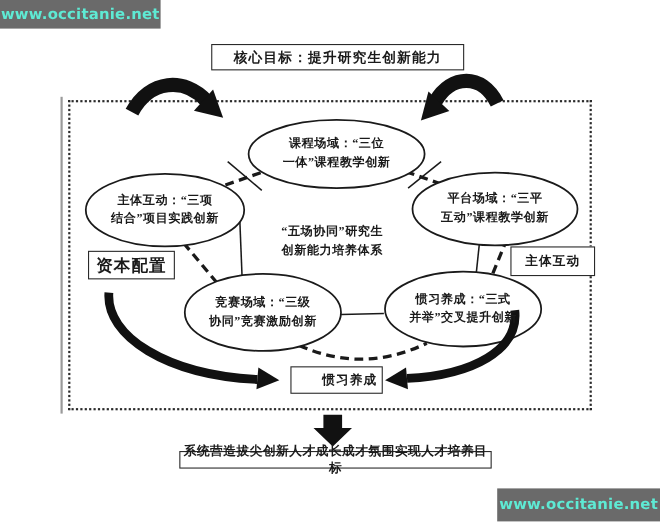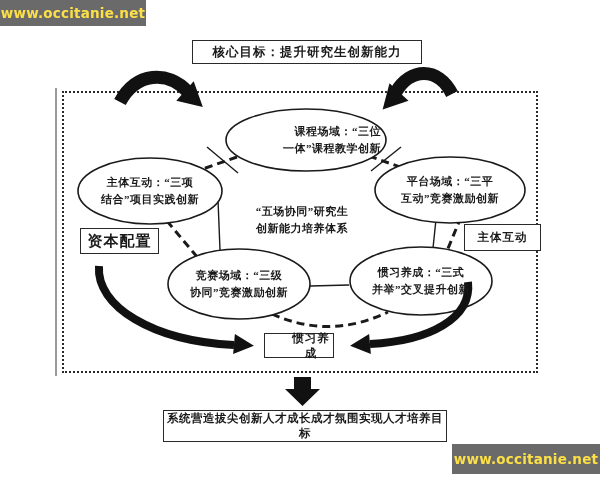--- a/index.html
+++ b/index.html
@@ -2,21 +2,21 @@
 <html><head>
 <meta charset="utf-8">
 <style>
   * { margin:0; padding:0; box-sizing:border-box; }
   body { background:#fff; }
   .canvas {
     position:relative; width:600px; height:480px; background:#ffffff;
     font-family:"Liberation Serif","DejaVu Serif",serif; color:#1a1a1a; overflow:hidden;
   }
   .watermark {
-    position:absolute; background:#6a6a6a; color:#fde047;
+    position:absolute; background:#6a6a6a; color:#5eead4;
     font-family:"DejaVu Sans","Liberation Sans",sans-serif; font-weight:bold;
     font-size:13.5px; display:flex; align-items:center; justify-content:center;
     letter-spacing:.2px;
   }
   .wm-tl { left:0; top:8; width:146px; height:26px; }
   .wm-br { left:452px; top:444px; width:148px; height:30px; }
   .dashed-rect {
     position:absolute; left:62px; top:91px; width:476px; height:282px;
     border:2px dotted #2a2a2a; z-index:1;
   }
@@ -25,27 +25,27 @@
   }
   svg.layer { position:absolute; left:0; top:0; z-index:2; }
   .box {
     position:absolute; background:#fff; border:1.5px solid #2a2a2a; z-index:3;
     display:flex; align-items:center; justify-content:center; text-align:center;
     font-weight:600; letter-spacing:1px;
   }
   .title-box { left:192px; top:40px; width:230px; height:24px; font-size:12.5px; }
   .left-box  { left:80px;  top:228px; width:79px;  height:26px; font-size:15px; }
   .right-box { left:464px; top:224px; width:77px;  height:27px; font-size:11.5px; }
-  .habit-box { left:264px; top:333px; width:70px;  height:25px; font-size:11.5px;padding-left:24px; }
-  .goal-box  { left:163px; top:410px; width:284px; height:32px; font-size:11.5px; letter-spacing:.5px; border-width:1.5px; }
+  .habit-box { left:264px; top:333px; width:84px;  height:25px; font-size:11.5px;padding-left:24px; }
+  .goal-box  { left:163px; top:410px; width:284px; height:16px; font-size:11.5px; letter-spacing:.5px; border-width:1.5px; }
   .etext {
     position:absolute; width:150px; z-index:3; text-align:center;
     font-size:11px; line-height:1.55; font-weight:600; letter-spacing:.5px;
   }
-  .etext-top    { left:231px; top:123px;text-align:right; }
+  .etext-top    { left:231px; top:123px; }
   .etext-left   { left:75px;  top:174px; }
   .etext-right  { left:375px; top:173px; }
   .etext-bl     { left:164px; top:267px; }
   .etext-br     { left:346px; top:264px; }
   .center-text  { left:222px; top:203px; width:160px; }
 </style>
 </head>
 <body>
 
 <div class="canvas">
@@ -107,21 +107,21 @@
   <div class="etext etext-top">
     <div>课程场域：“三位</div>
     <div>一体”课程教学创新</div>
   </div>
   <div class="etext etext-left">
     <div>主体互动：“三项</div>
     <div>结合”项目实践创新</div>
   </div>
   <div class="etext etext-right">
     <div>平台场域：“三平</div>
-    <div>互动”竞赛激励创新</div>
+    <div>互动”课程教学创新</div>
   </div>
   <div class="etext etext-bl">
     <div>竞赛场域：“三级</div>
     <div>协同”竞赛激励创新</div>
   </div>
   <div class="etext etext-br">
     <div>惯习养成：“三式</div>
     <div>并举”交叉提升创新</div>
   </div>
 

